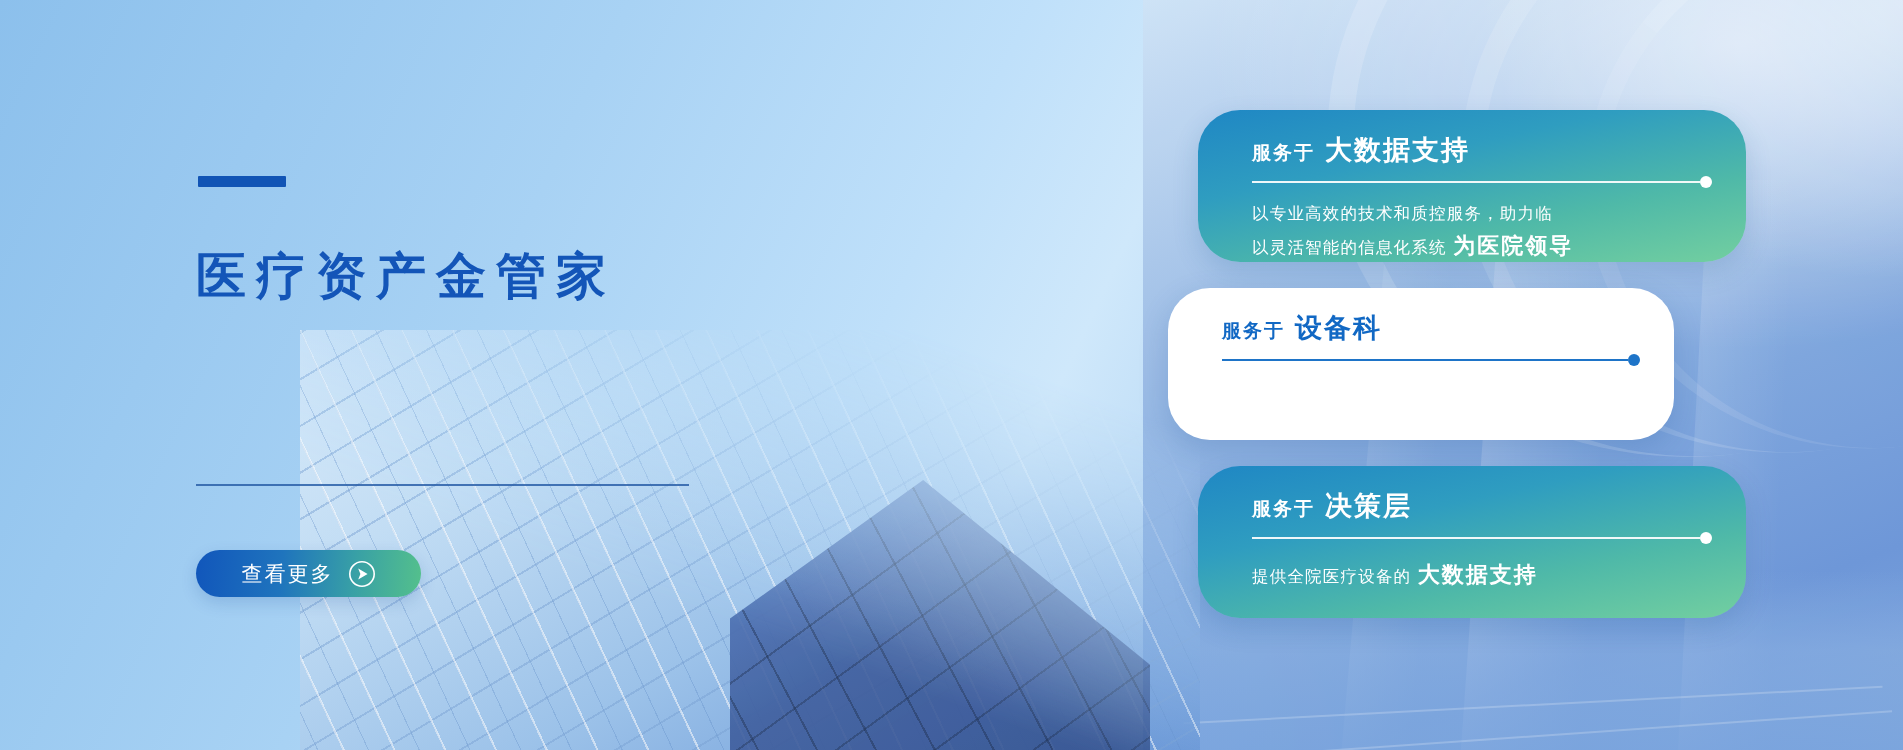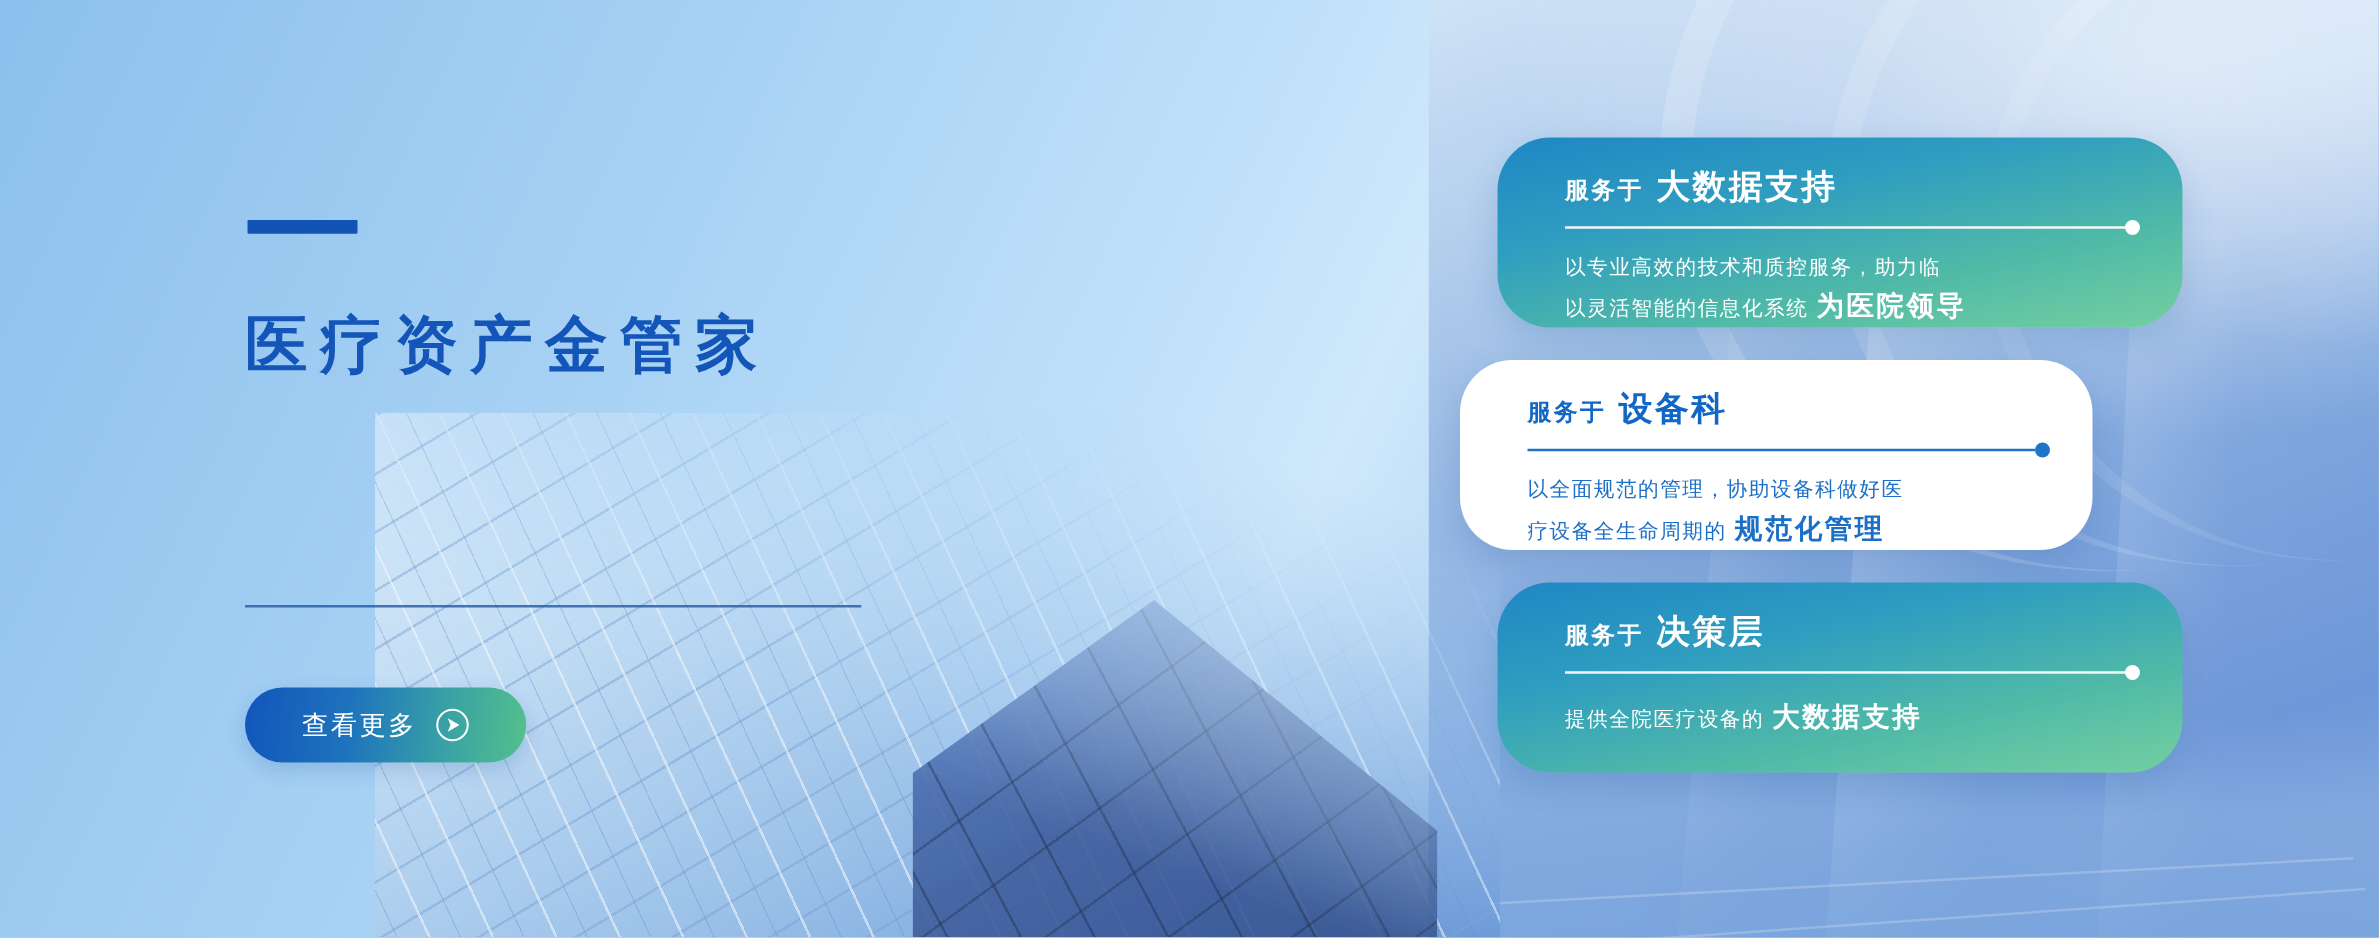--- a/index.html
+++ b/index.html
@@ -82,21 +82,21 @@
   .headline{
     position:absolute;left:196px;top:250px;
     font-size:50px;font-weight:bold;color:#1355b8;
     letter-spacing:10px;line-height:1.06;white-space:nowrap;
     font-family:"DejaVu Sans","Liberation Sans",sans-serif;
   }
   .divider{
     position:absolute;left:196px;top:484px;width:493px;height:2px;background:#2a5fa8;opacity:.85;
   }
   .cta{
-    position:absolute;left:196px;top:550px;width:225px;height:60px;
+    position:absolute;left:196px;top:550px;width:225px;height:47px;
     border-radius:30px;
     background:linear-gradient(95deg,#1156bb 0%,#1f74bd 38%,#38a0a6 70%,#54c08c 100%);
     display:flex;align-items:center;justify-content:center;gap:14px;
     color:#fff;font-size:21px;letter-spacing:2px;cursor:pointer;
     box-shadow:0 6px 16px rgba(20,70,150,.18);
   }
   .cta-label{font-family:"DejaVu Sans","Liberation Sans",sans-serif;}
   .cta-arrow{width:28px;height:28px;flex:0 0 28px;}
 
   
@@ -197,27 +197,20 @@
 
   <div class="card card-white card2">
     <div class="card-head">
       <span class="head-pre cjk">服务于</span>
       <span class="head-main cjk">设备科</span>
     </div>
     <div class="card-rule">
       <span class="line"></span>
       <span class="dot"></span>
     </div>
-    <div class="card-body cjk">
-      <div>以全面规范的管理，协助设备科做好医</div>
-      <div>
-        <span>疗设备全生命周期的</span>
-        <span class="strong">规范化管理</span>
-      </div>
-    </div>
   </div>
 
   <div class="card card-grad card3">
     <div class="card-head">
       <span class="head-pre cjk">服务于</span>
       <span class="head-main cjk">决策层</span>
     </div>
     <div class="card-rule">
       <span class="line"></span>
       <span class="dot"></span>

